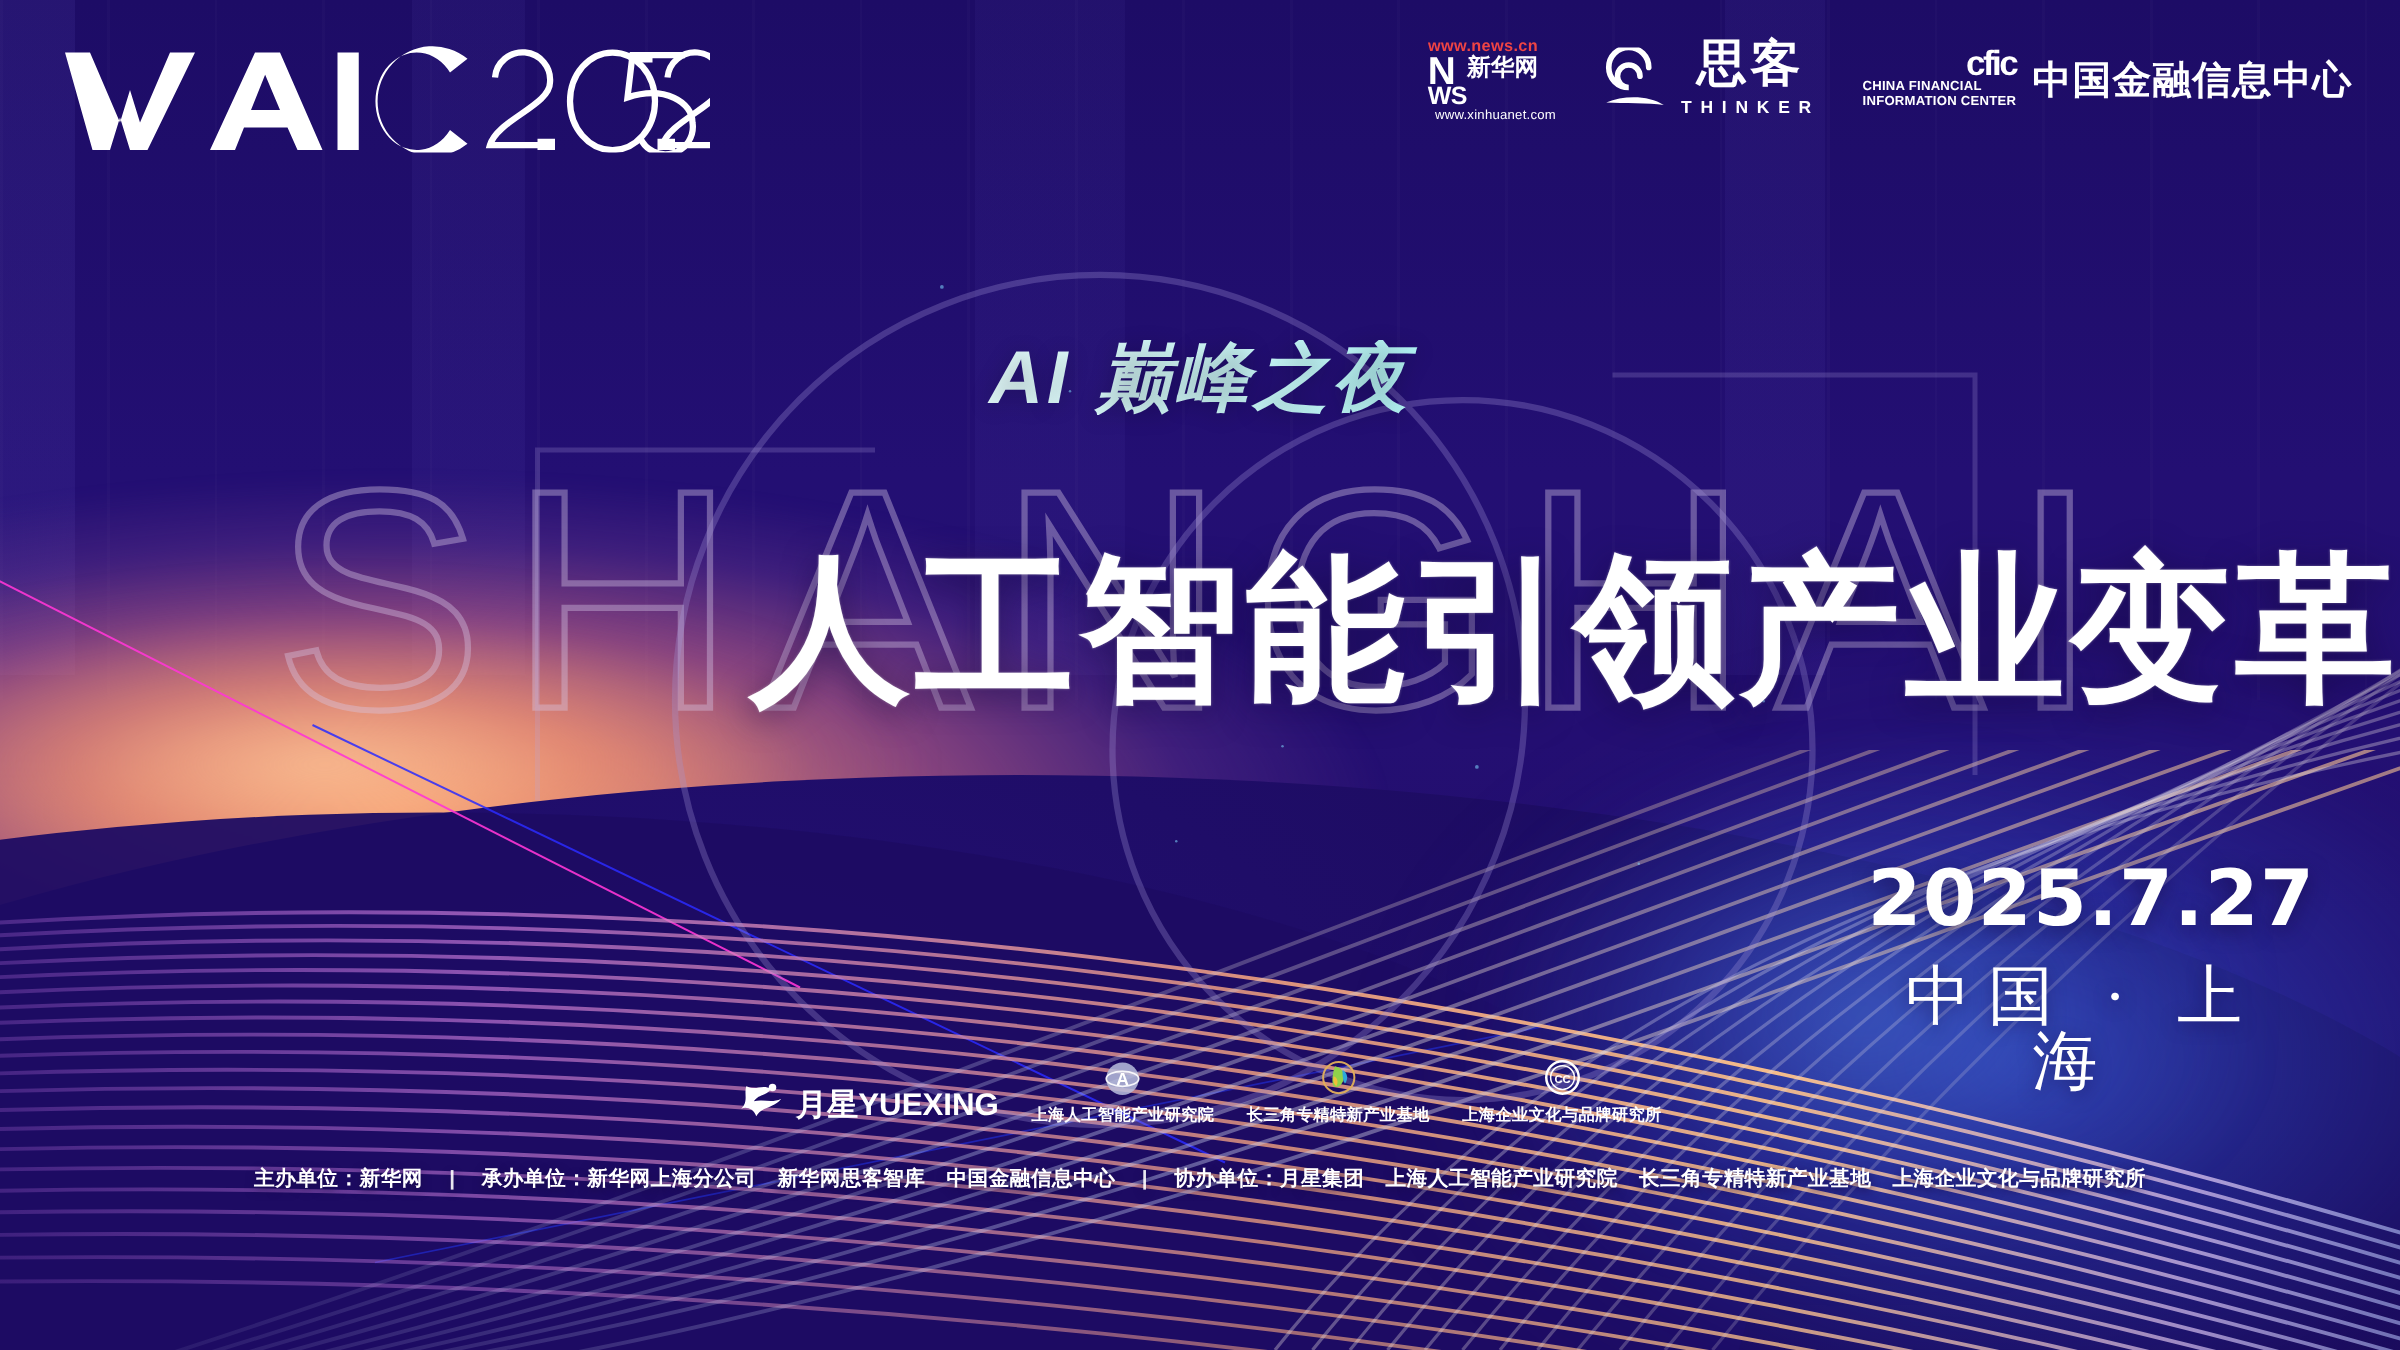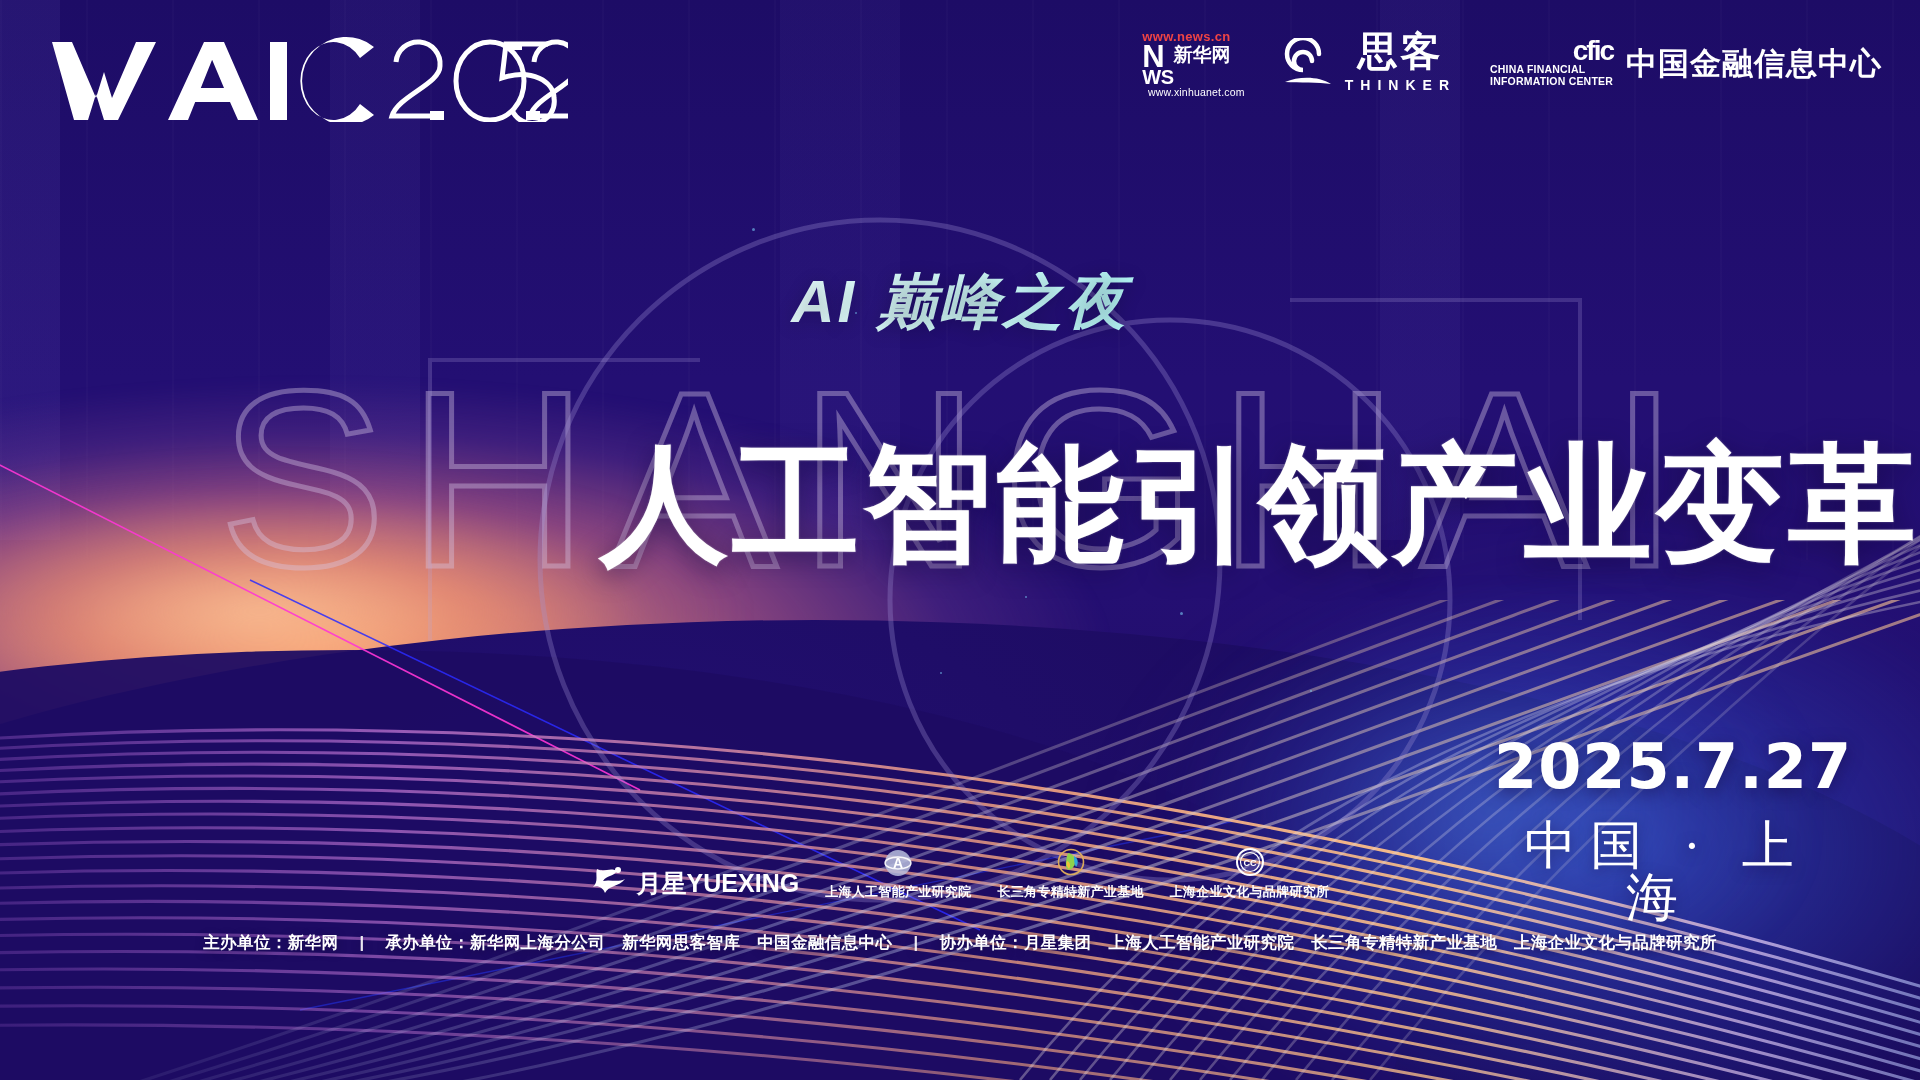--- a/index.html
+++ b/index.html
@@ -155,21 +155,20 @@
     line-height:1;
     text-shadow:0 6px 26px rgba(20,8,60,.55), 0 0 2px rgba(255,255,255,.5);
   }
 
   
   .datebox{ position:absolute; right:96px; top:688px; text-align:center; width:330px; }
   .date{
     font-size:62px; font-weight:bold; color:#ffffff; letter-spacing:1px; line-height:1;
     font-family:"DejaVu Sans","Liberation Sans",sans-serif;
     text-shadow:0 4px 16px rgba(20,8,60,.5);
-    margin-top:48px;
   }
   .place{
     margin-top:22px;
     font-size:52px; color:#ffffff; letter-spacing:14px; line-height:1;
     font-family:"Liberation Serif","DejaVu Serif",serif;
     text-shadow:0 3px 14px rgba(20,8,60,.5);
     text-indent:14px;
   }
 
   

